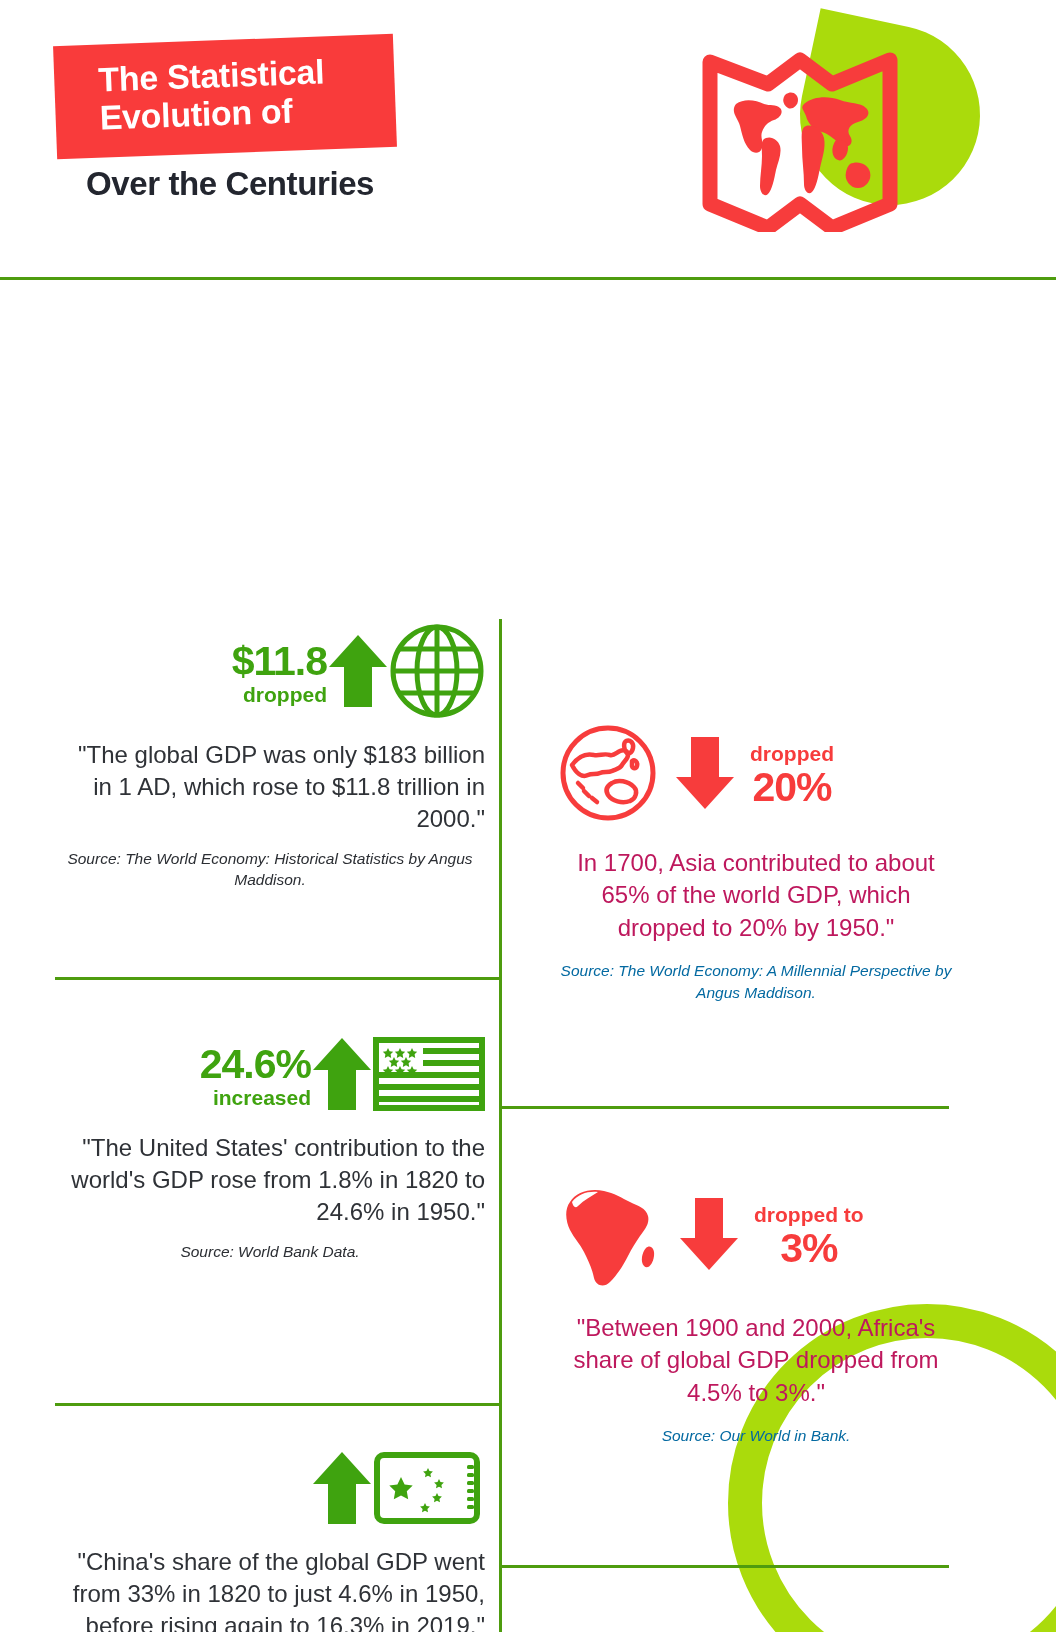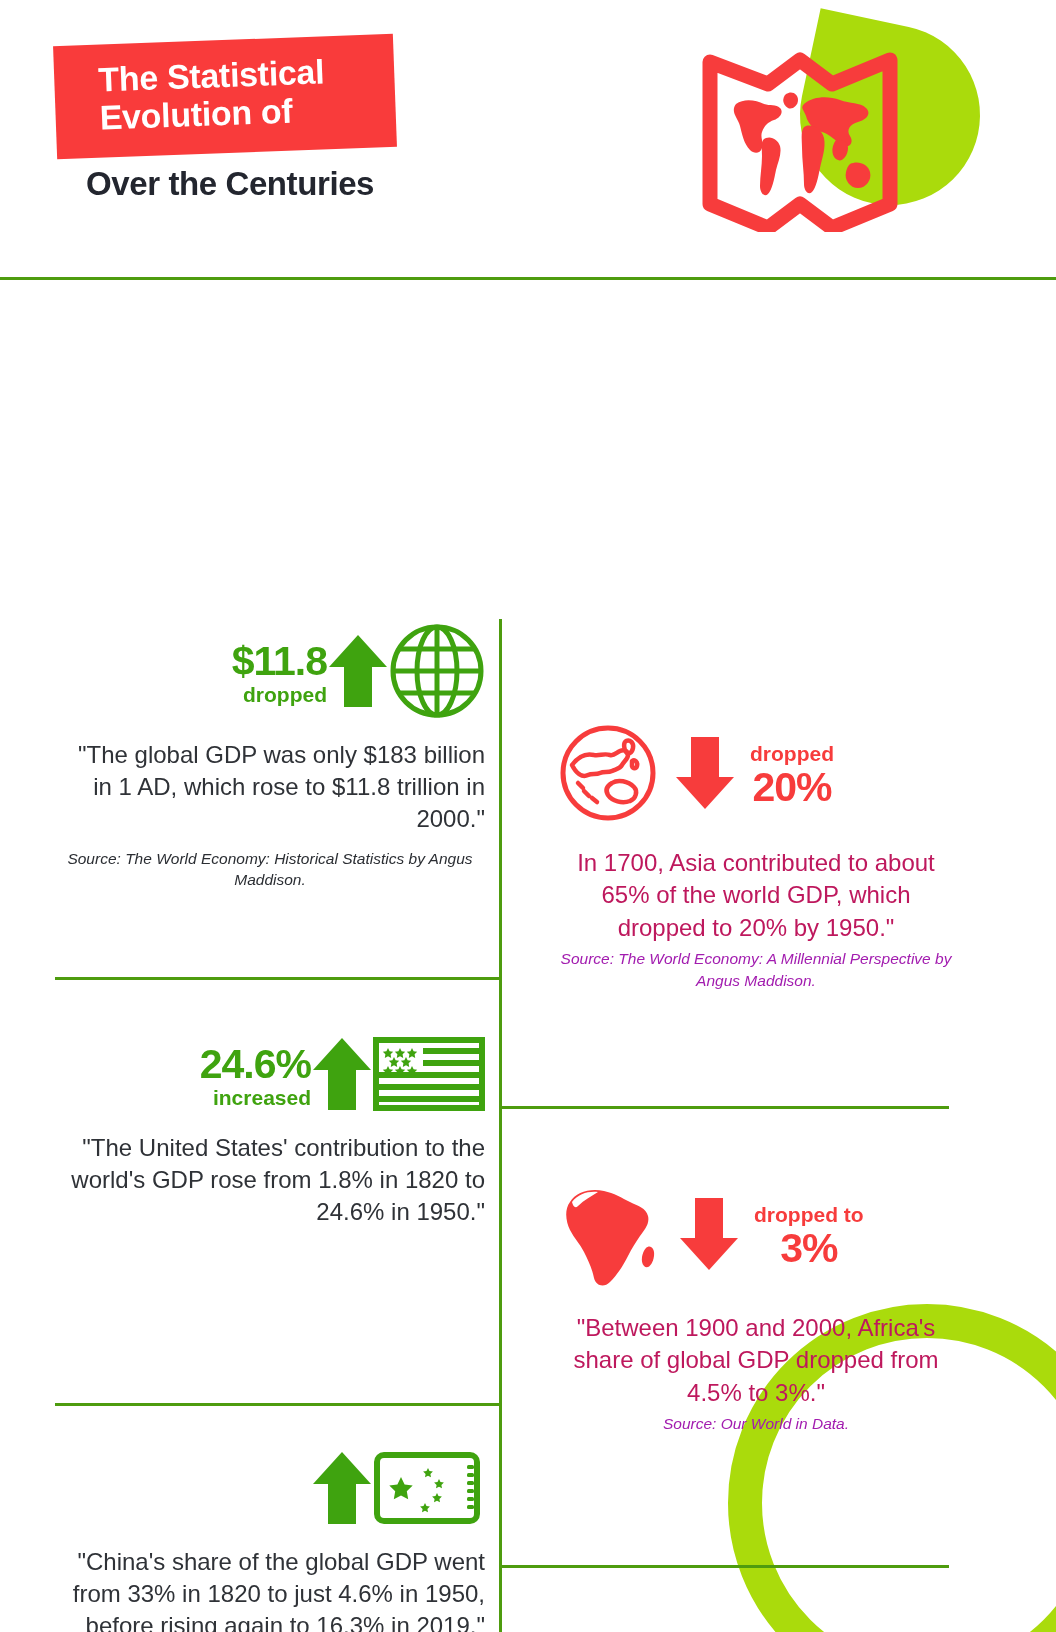--- a/index.html
+++ b/index.html
@@ -77,21 +77,21 @@
     color:#2B2E33;font-size:15.5px;line-height:1.35;font-style:italic;text-align:center;margin-top:14px;
   }
 
   
   .rblock{position:absolute;left:556px;width:400px;text-align:center;}
   .rstat-row{display:flex;align-items:center;gap:14px;margin-bottom:8px;}
   .rstat-text{line-height:1.0;}
   .rstat-small{color:#F73C3C;font-weight:bold;font-size:21px;display:block;}
   .rstat-big{color:#F73C3C;font-weight:bold;font-size:41px;letter-spacing:-1px;display:block;margin-top:3px;}
   .quote-right{color:#be185d;font-size:24px;line-height:1.35;margin-top:18px;}
-  .src-right{color:#a21caf;font-size:15.5px;line-height:1.38;font-style:italic;margin-top:4px;}
+  .src-right{color:#0369a1;font-size:15.5px;line-height:1.38;font-style:italic;margin-top:16px;}
 
   .arrow-up,.arrow-down{flex:0 0 auto;}
   .icon-slot{flex:0 0 auto;display:block;}
 </style>
 </head>
 <body>
 
 <div class="page">
 
   <div class="header">
@@ -203,20 +203,21 @@
               <path d="M21,20 l1.6,3.3 3.6,.5 -2.6,2.5 .6,3.6 -3.2,-1.7 -3.2,1.7 .6,-3.6 -2.6,-2.5 3.6,-.5 Z"></path>
               <path d="M33,20 l1.6,3.3 3.6,.5 -2.6,2.5 .6,3.6 -3.2,-1.7 -3.2,1.7 .6,-3.6 -2.6,-2.5 3.6,-.5 Z"></path>
               <path d="M15,29 l1.6,3.3 3.6,.5 -2.6,2.5 .6,3.6 -3.2,-1.7 -3.2,1.7 .6,-3.6 -2.6,-2.5 3.6,-.5 Z"></path>
               <path d="M27,29 l1.6,3.3 3.6,.5 -2.6,2.5 .6,3.6 -3.2,-1.7 -3.2,1.7 .6,-3.6 -2.6,-2.5 3.6,-.5 Z"></path>
               <path d="M39,29 l1.6,3.3 3.6,.5 -2.6,2.5 .6,3.6 -3.2,-1.7 -3.2,1.7 .6,-3.6 -2.6,-2.5 3.6,-.5 Z"></path>
             </g>
           </svg>
         </span>
       </div>
       <div class="quote-left">"The United States' contribution to the world's GDP rose from 1.8% in 1820 to 24.6% in 1950."</div>
+      <div class="src-left">Source: World Bank Data.</div>
     </div>
 
     <div class="lblock" style="top:1172px;">
       <div class="lstat-row">
         <span class="arrow-up">
           <svg width="62" height="76" viewBox="0 0 62 76">
             <path d="M31,2 L60,34 L45,34 L45,74 L17,74 L17,34 L2,34 Z" fill="#3FA30F"></path>
           </svg>
         </span>
         <span class="icon-slot">
@@ -298,19 +299,19 @@
           <svg width="62" height="76" viewBox="0 0 62 76">
             <path d="M31,74 L2,42 L17,42 L17,2 L45,2 L45,42 L60,42 Z" fill="#F73C3C"></path>
           </svg>
         </span>
         <div class="rstat-text">
           <span class="rstat-small">dropped to</span>
           <span class="rstat-big">3%</span>
         </div>
       </div>
       <div class="quote-right">"Between 1900 and 2000, Africa's share of global GDP dropped from 4.5% to 3%."</div>
-      <div class="src-right">Source: Our World in Data.</div>
+      <div class="src-right">Source: Our World in Bank.</div>
     </div>
 
   </div>
 
   <div class="corner-ring"></div>
 </div>
 
 </body></html>

